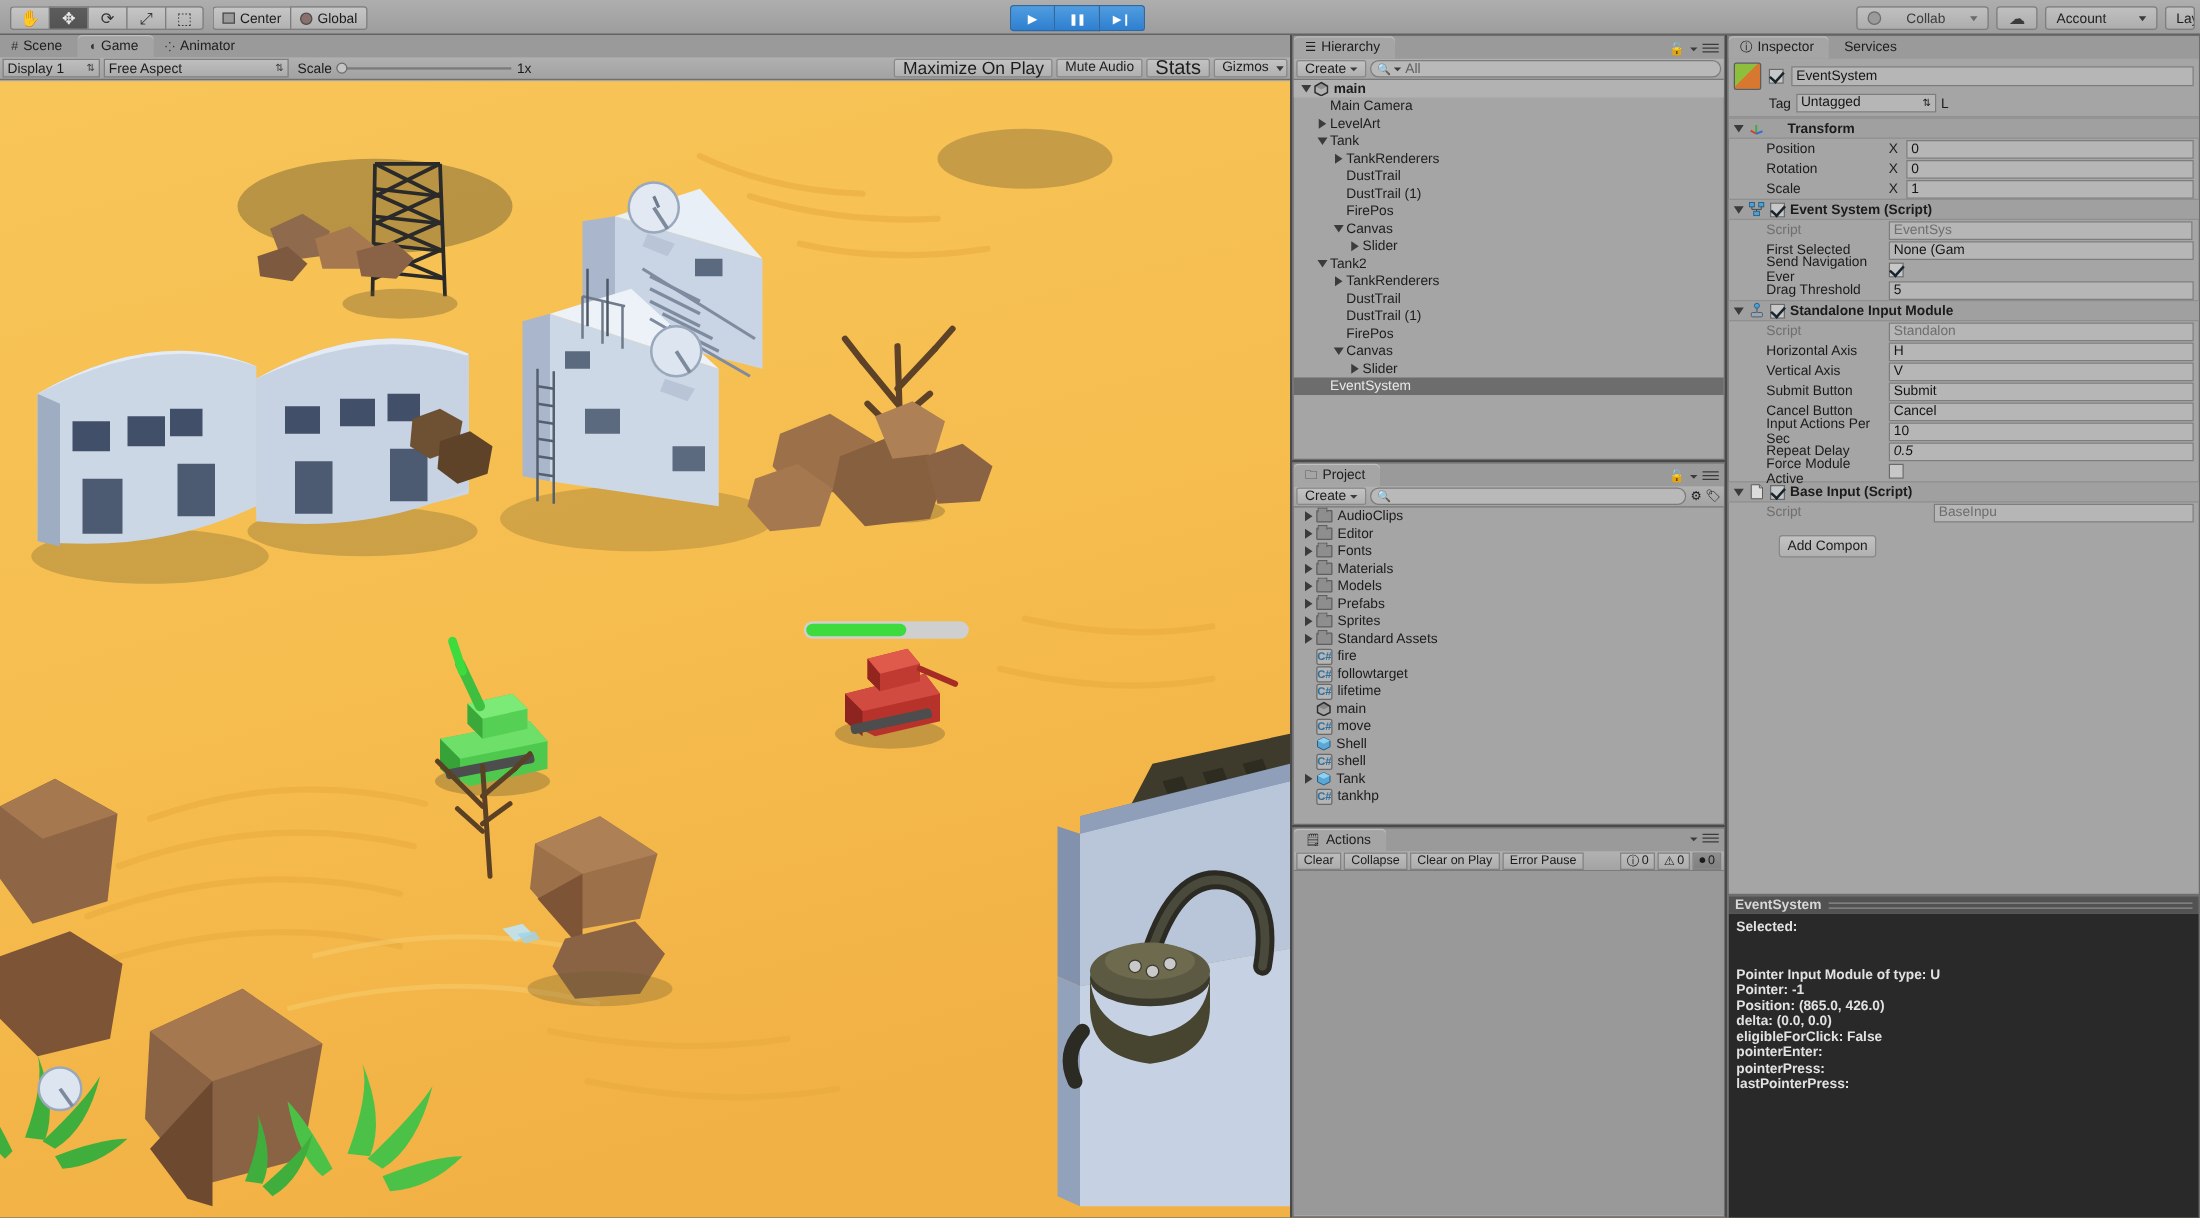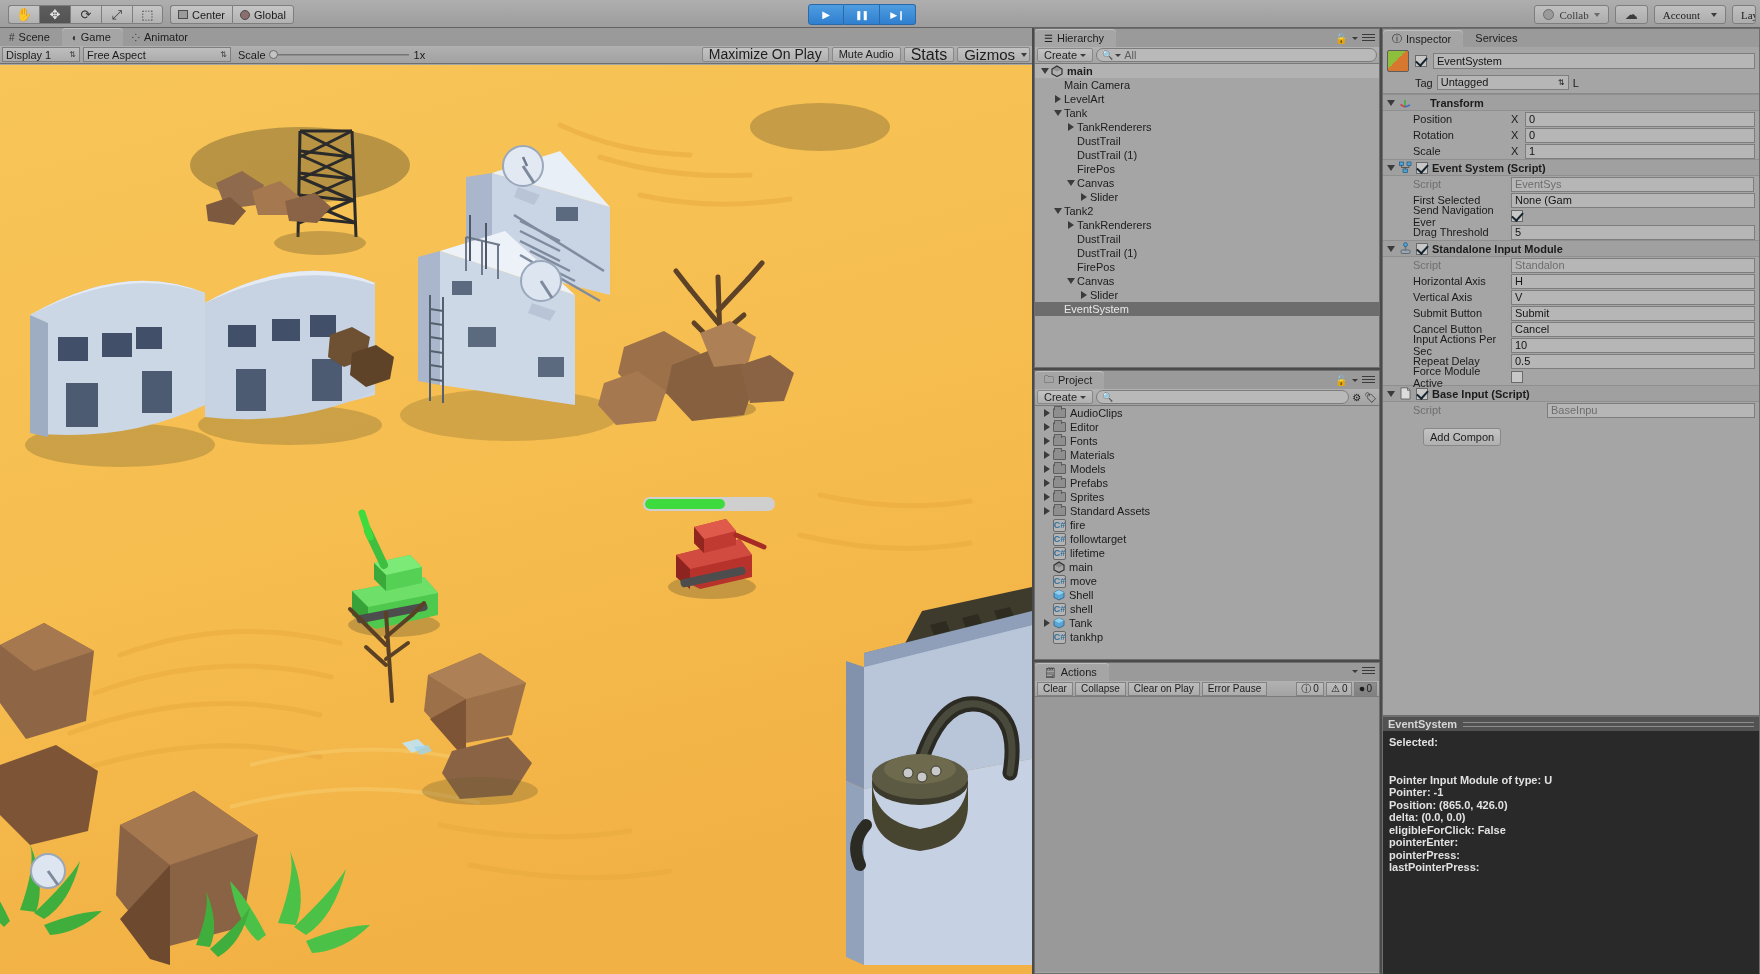--- a/index.html
+++ b/index.html
@@ -73,21 +73,21 @@
   .play-b { width:36px; height:21px; border:1px solid #6d6d6d; background:linear-gradient(#c0c0c0,#ababab);
             display:flex; align-items:center; justify-content:center; }
   .play-b:nth-child(1){ background:linear-gradient(#4f9de0,#2f7fd0); border-color:#2a6aa8;
                         border-top-left-radius:3px;border-bottom-left-radius:3px; }
   .play-b:nth-child(2){ background:linear-gradient(#4f9de0,#2f7fd0); border-color:#2a6aa8; border-left:none;}
   .play-b:nth-child(3){ background:linear-gradient(#4f9de0,#2f7fd0); border-color:#2a6aa8; border-left:none;
                         border-top-right-radius:3px;border-bottom-right-radius:3px; }
   #tool-right { position:absolute; right:4px; top:5px; display:flex; gap:6px; align-items:center; }
   .tb-r { height:19px; border:1px solid #7e7e7e; border-radius:3px;
           background:linear-gradient(#c0c0c0,#adadad); display:flex; align-items:center;
-          gap:5px; padding:0 8px; font-size:11px; color:#3c3c3c;font-family:Liberation Serif, serif; }
+          gap:20px; padding:0 8px; font-size:11px; color:#3c3c3c; }
 
   
   #gameview { position:absolute; left:0; top:28px; width:1032px; height:946px; background:#a5a5a5; }
   #gv-tabs { height:18px; background:#9a9a9a; display:flex; }
   #gv-toolbar { height:18px; background:linear-gradient(#b0b0b0,#a2a2a2);
                 border-bottom:1px solid #6f6f6f; display:flex; align-items:center;
                 padding:0 2px; gap:3px; font-size:11px; }
   .gv-drop { height:15px; border:1px solid #7f7f7f; background:linear-gradient(#bebebe,#acacac);
              display:flex; align-items:center; justify-content:space-between; padding:0 3px; }
   #gv-canvas { position:absolute; left:0; top:37px; width:1032px; height:909px; overflow:hidden; background:#f6c055; }
@@ -250,21 +250,21 @@
       <div style="flex:1"></div>
       <div class="u-btn" style="height:15px;font-size:14px">
         <span>Maximize On Play</span>
       </div>
       <div class="u-btn" style="height:15px;font-size:11px">
         <span>Mute Audio</span>
       </div>
       <div class="u-btn" style="height:15px;font-size:16px">
         <span>Stats</span>
       </div>
-      <div class="u-btn" style="height:15px;font-size:15px;padding-right:2px">
+      <div class="u-btn" style="height:15px;font-size:11px;padding-right:2px">
         <span>Gizmos</span>
         <span class="tri tri-d" style="border-top-color:#3b3b3b;border-width:4px 3px 0 3px;margin-left:3px;"></span>
       </div>
     </div>
 
     <div id="gv-canvas">
       <svg width="1032" height="909" viewBox="0 0 1032 909">
         <defs>
           <linearGradient id="sand" x1="0" y1="0" x2="0.3" y2="1">
             <stop offset="0%" stop-color="#f8c558"></stop>
@@ -864,21 +864,21 @@
     <div class="insp-head">
       <div style="display:flex;align-items:center;gap:6px;">
         <span style="width:22px;height:22px;display:inline-block;
               background:linear-gradient(135deg,#8dbf3c 0%,#8dbf3c 45%,#d8772f 45%,#d8772f 100%);
               border:1px solid #5d5d5d;border-radius:2px;"></span>
         <span class="cbox on"></span>
         <span class="field" style="flex:1;height:16px;line-height:14px;">EventSystem</span>
       </div>
       <div style="display:flex;align-items:center;gap:4px;margin-top:3px;padding-left:28px;">
         <span>Tag</span>
-        <span class="field" style="width:132px;display:flex;justify-content:space-between;">
+        <span class="field" style="width:112px;display:flex;justify-content:space-between;">
           <span>Untagged</span>
           <span style="font-size:8px">⇅</span>
         </span>
         <span>L</span>
       </div>
     </div>
     <div id="insp-body">
         <div class="comp-head">
           <span class="tri tri-d"></span>
           <span style="display: flex; align-items: center;">
@@ -965,21 +965,21 @@
         <div class="i-row">
           <span class="i-lbl">Cancel Button</span>
           <span class="field" style="flex: 1 1 0%; margin-right: 4px;">Cancel</span>
         </div>
         <div class="i-row">
           <span class="i-lbl">Input Actions Per Sec</span>
           <span class="field" style="flex: 1 1 0%; margin-right: 4px;">10</span>
         </div>
         <div class="i-row">
           <span class="i-lbl">Repeat Delay</span>
-          <span class="field" style="flex: 1 1 0%; margin-right: 4px;">0.5</span>
+          <span class="field" style="flex: 1 1 0%; margin-right: 4px; font-style: italic;">0.5</span>
         </div>
         <div class="i-row">
           <span class="i-lbl">Force Module Active</span>
           <span class="cbox"></span>
         </div>
         <div class="comp-head">
           <span class="tri tri-d"></span>
           <span style="display: flex; align-items: center;">
             <svg width="13" height="13" viewBox="0 0 13 13">
               <path d="M2,0.8 L8.5,0.8 L11,3.3 L11,12 L2,12 Z" fill="#dcdcdc" stroke="#5a5a5a" stroke-width="0.8"></path>

